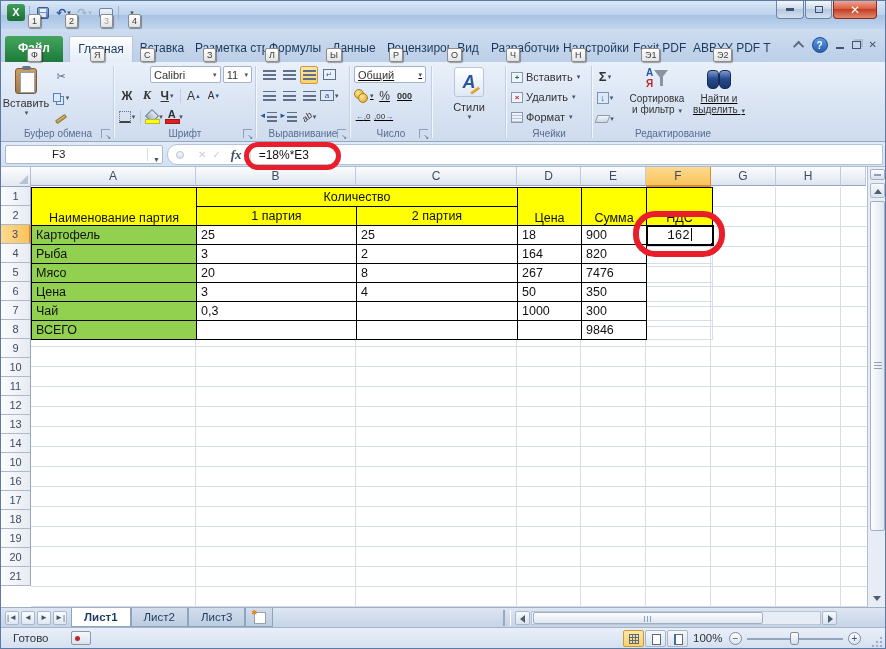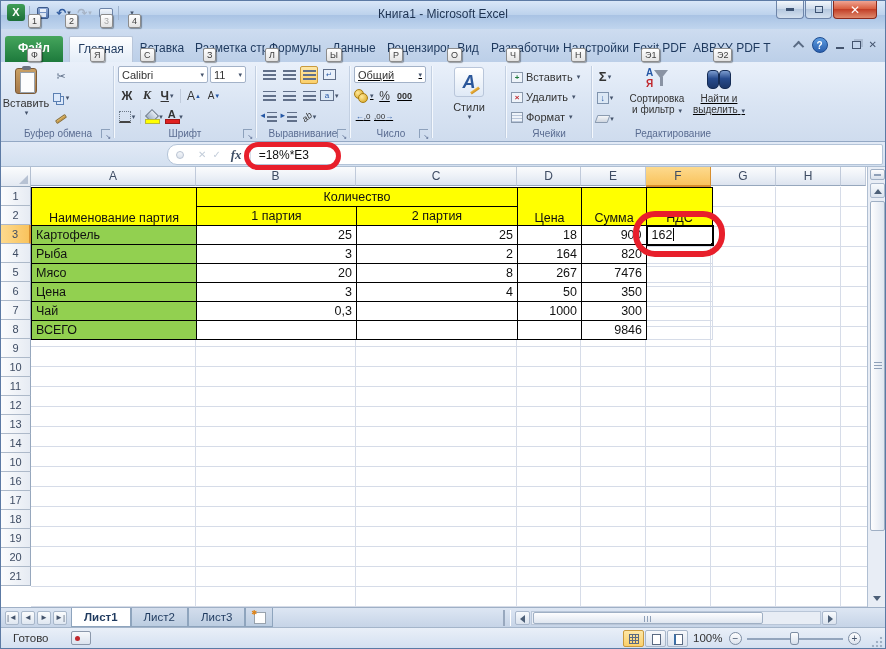--- a/index.html
+++ b/index.html
@@ -182,23 +182,23 @@
       linear-gradient(#d6dce8,#d6dce8), linear-gradient(#d6dce8,#d6dce8), linear-gradient(#d6dce8,#d6dce8),
       linear-gradient(#d6dce8,#d6dce8), linear-gradient(#d6dce8,#d6dce8);
     background-position: 0 0, 164px 0, 324px 0, 485px 0, 549px 0, 614px 0, 679px 0, 744px 0, 809px 0;
     background-size: 100% 100%, 1px 100%, 1px 100%, 1px 100%, 1px 100%, 1px 100%, 1px 100%, 1px 100%, 1px 100%;
     background-repeat: no-repeat; }
   #dtable { position:absolute; left:0; top:0; border-collapse:collapse; table-layout:fixed; width:681px; }
   #dtable td { height:19px; padding:0 4px; font-size:12.5px; color:#111; overflow:hidden; white-space:nowrap; }
   .yc { background:#ffff00; border:1px solid #000; text-align:center; }
   .vb { vertical-align:bottom; padding-bottom:1px; }
   .gc { background:#92d050; border:1px solid #000; text-align:left; }
-  .nc { background:#fff; border:1px solid #000; text-align:right; }
+  .nc { background:#fff; border:1px solid #000; }
   .fe { background:transparent; border:1px solid #d6dce8; border-left:none; }
-  .fsel { border:2px solid #000; background:#fff; text-align:left; position:relative; }
+  .fsel { border:2px solid #000; background:#fff; text-align:center; position:relative;font-family:Liberation Mono, monospace; }
   .fsel .handle { position:absolute; right:-3px; bottom:-3px; width:5px; height:5px; background:#000; border:1px solid #fff; }
   .caret { display:inline-block; width:1px; height:13px; background:#000; vertical-align:-2px; margin-left:1px; }
   .b { font-weight:normal; }
   
   #vscroll { position:absolute; left:866px; top:0; width:20px; height:440px; background:#e8edf5; border-left:1px solid #b0bfd2; }
   .vs-split { position:absolute; left:2px; top:2px; width:15px; height:11px; background:linear-gradient(#fdfdfe,#d8e0ec); border:1px solid #9fafc4; border-radius:2px; }
   .vs-split::after { content:""; position:absolute; left:3px; top:4px; width:7px; height:2px; background:#8fa0b8; }
   .vs-up { position:absolute; left:2px; top:16px; width:15px; height:15px; background:linear-gradient(#f7fafd,#dbe3ee); border:1px solid #aab8cc; border-radius:2px; }
   .vs-up::after { content:""; position:absolute; left:3px; top:5px; border-left:4px solid transparent; border-right:4px solid transparent; border-bottom:5px solid #4c5f77; }
   .vs-thumb { position:absolute; left:2px; top:34px; width:15px; height:330px; background:linear-gradient(to right,#fdfdfe,#dfe6f0); border:1px solid #9fafc4; border-radius:2px; }
@@ -271,21 +271,20 @@
           <span class="dd" style="color:#a7b4c6">▾</span>
         </span>
       <span class="qbtn">
           <span class="form-ic"></span>
         </span>
       <span class="qsep"></span>
       <span class="qbtn">
           <span class="dd">▾</span>
         </span>
     </div>
-    <div id="title-text">Книга1  - Microsoft Excel</div>
     <div id="winbtns">
       <div class="wbtn min">
           <span class="glyph-bar"></span>
         </div>
       <div class="wbtn max">
           <span class="glyph-box"></span>
         </div>
       <div class="wbtn close">
           <span>✕</span>
         </div>
@@ -357,21 +356,21 @@
             </span>
           </div>
       </div>
       <div class="glabel">Буфер обмена</div>
       <div class="launcher"></div>
     </div>
     <div class="gsep"></div>
 
     <div class="group g-font">
       <div class="rrow">
-        <span class="combo" style="width:90px;">
+        <span class="combo" style="width:90px;margin-left:32px;">
             <span>Calibri</span>
             <span class="dd">▾</span>
           </span>
         <span class="combo" style="width:36px;">
             <span>11</span>
             <span class="dd">▾</span>
           </span>
       </div>
       <div class="rrow">
         <span class="sbtn">
@@ -559,20 +558,25 @@
       </div>
       <div class="bigbtn2" style="width:60px;text-decoration:underline;">
         <span class="bino-ic"></span>
         <span class="sortfind-lab"><span>Найти и</span><br><span>выделить</span> <span class="dd">▾</span></span>
       </div>
       <div class="glabel">Редактирование</div>
     </div>
   </div>
 
   <div id="fbar">
+    <div id="namebox">
+      <span>F3</span>
+      <span class="nb-sep"></span>
+      <span class="nb-dd">▼</span>
+    </div>
     <div id="ffield">
       <span class="fdot"></span>
       <span class="fx-x">✕</span>
       <span class="fx-ok">✓</span>
       <span class="fx">fx</span>
       <span class="fdiv"></span>
       <span id="formula-text">=18%*E3</span>
     </div>
     <div class="annotation" style="left:243px; top:0px; width:97px; height:28px;"></div>
   </div>

